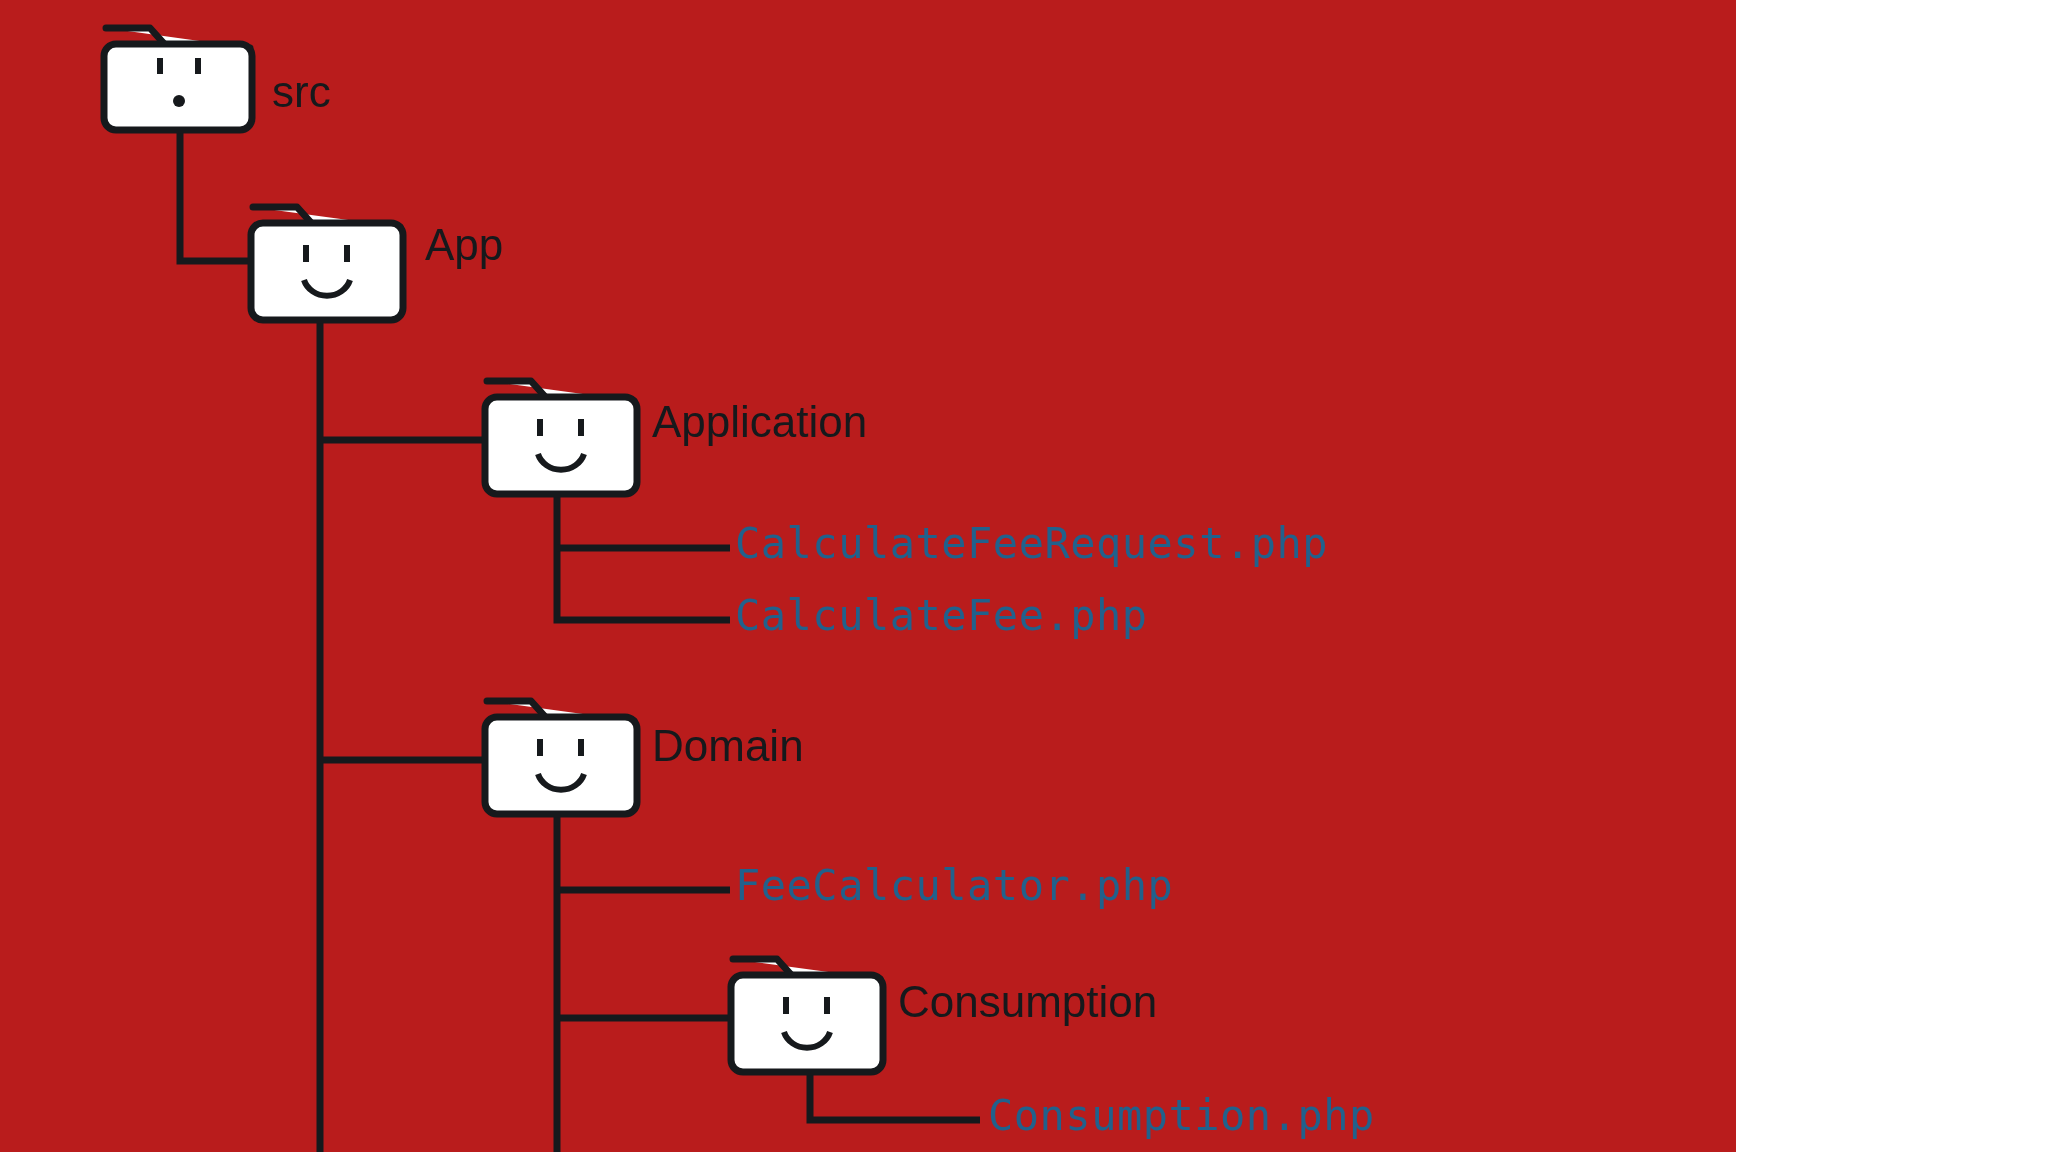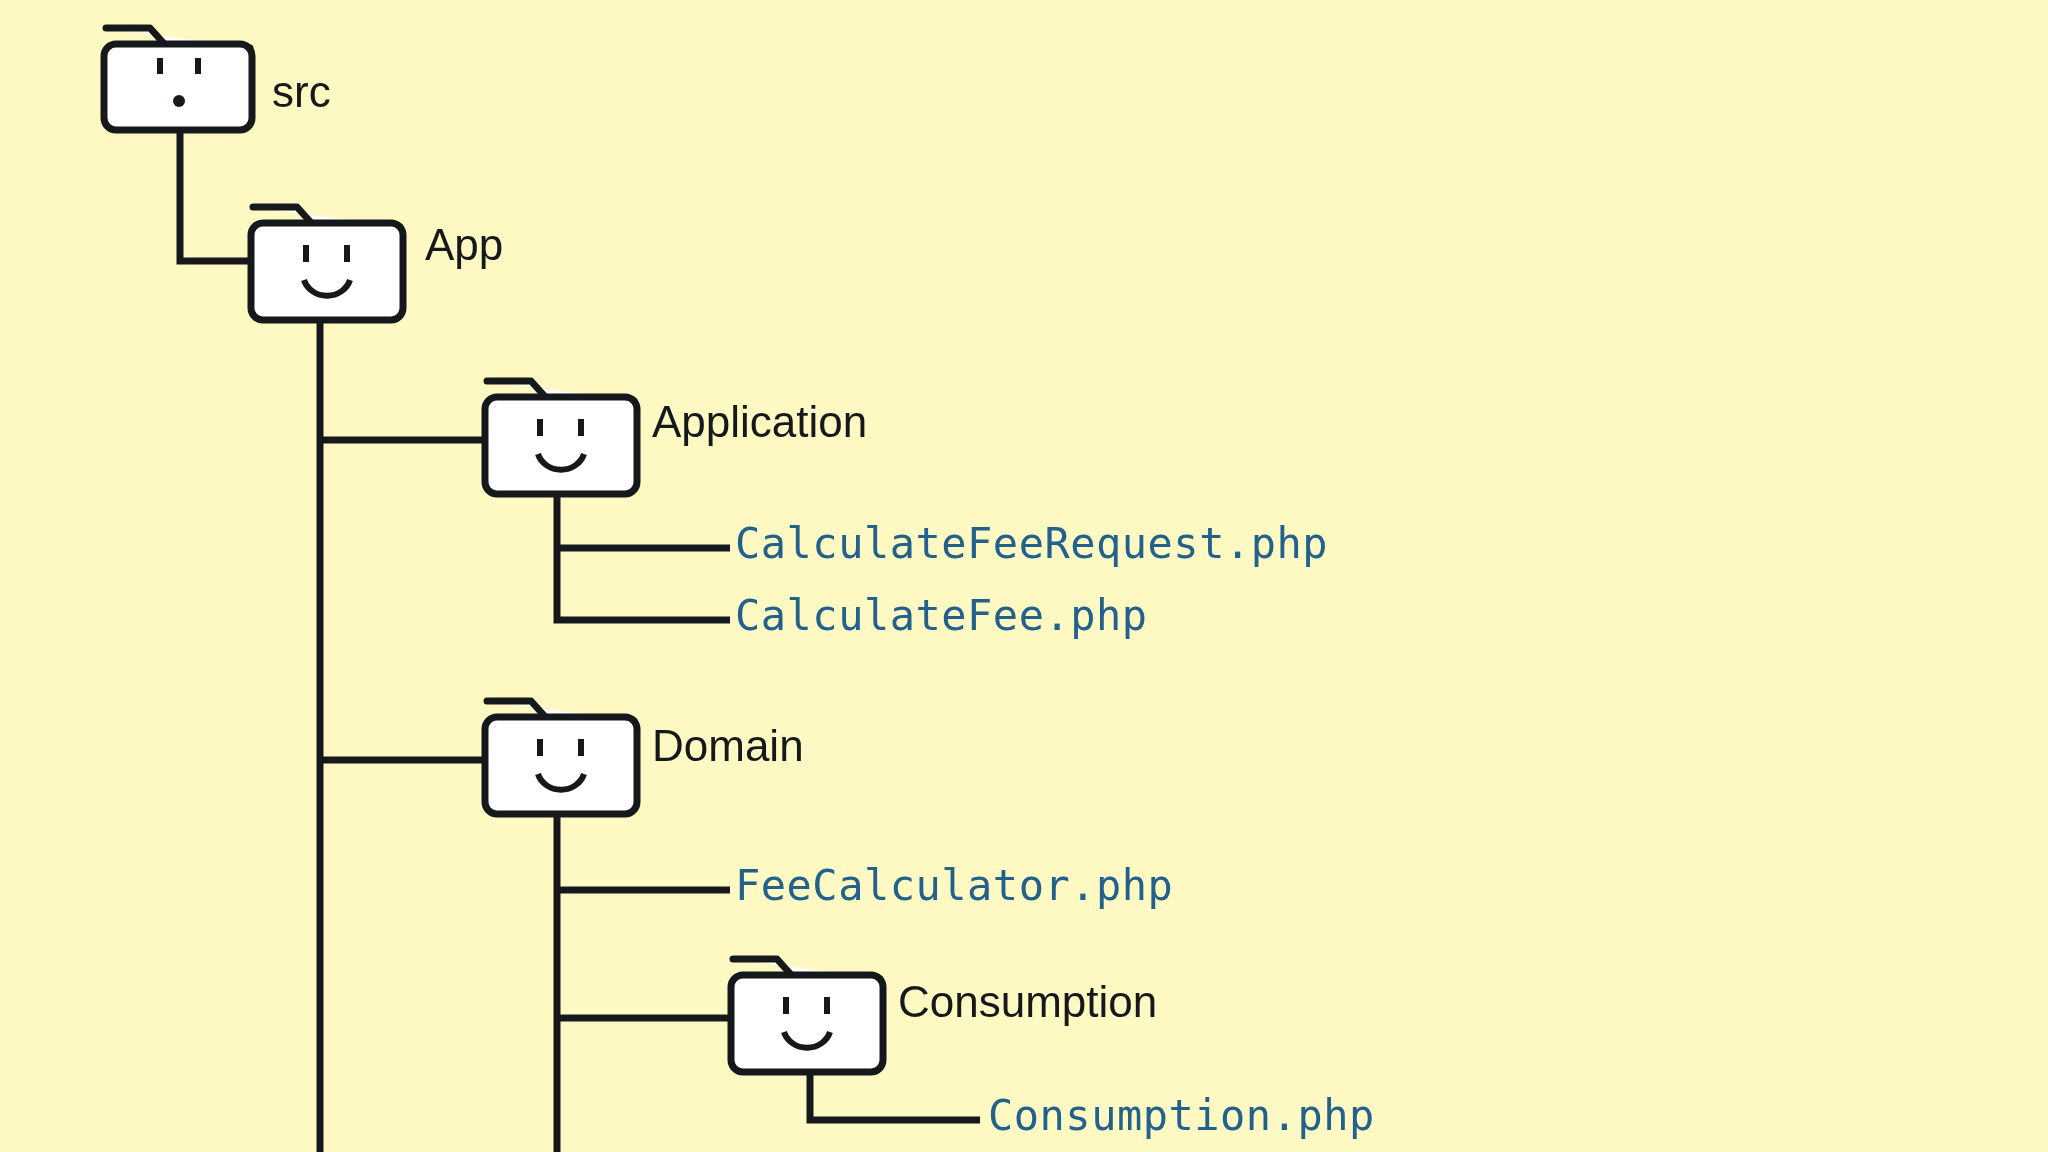--- a/index.html
+++ b/index.html
@@ -3,23 +3,23 @@
 <meta charset="utf-8">
 <title>Folder Tree Diagram</title>
 <style>
   html, body {
     margin: 0;
     padding: 0;
     background: #ffffff;
   }
   #stage {
     position: relative;
-    width: 2048px;
+    width: 1736px;
     height: 1152px;
-    background: #fef9c3;
+    background: #b91c1c;
     overflow: hidden;
     font-family: "Liberation Sans", sans-serif;
   }
   #tree-svg {
     position: absolute;
     left: 0;
     top: 0;
     width: 2048px;
     height: 1152px;
     display: block;

